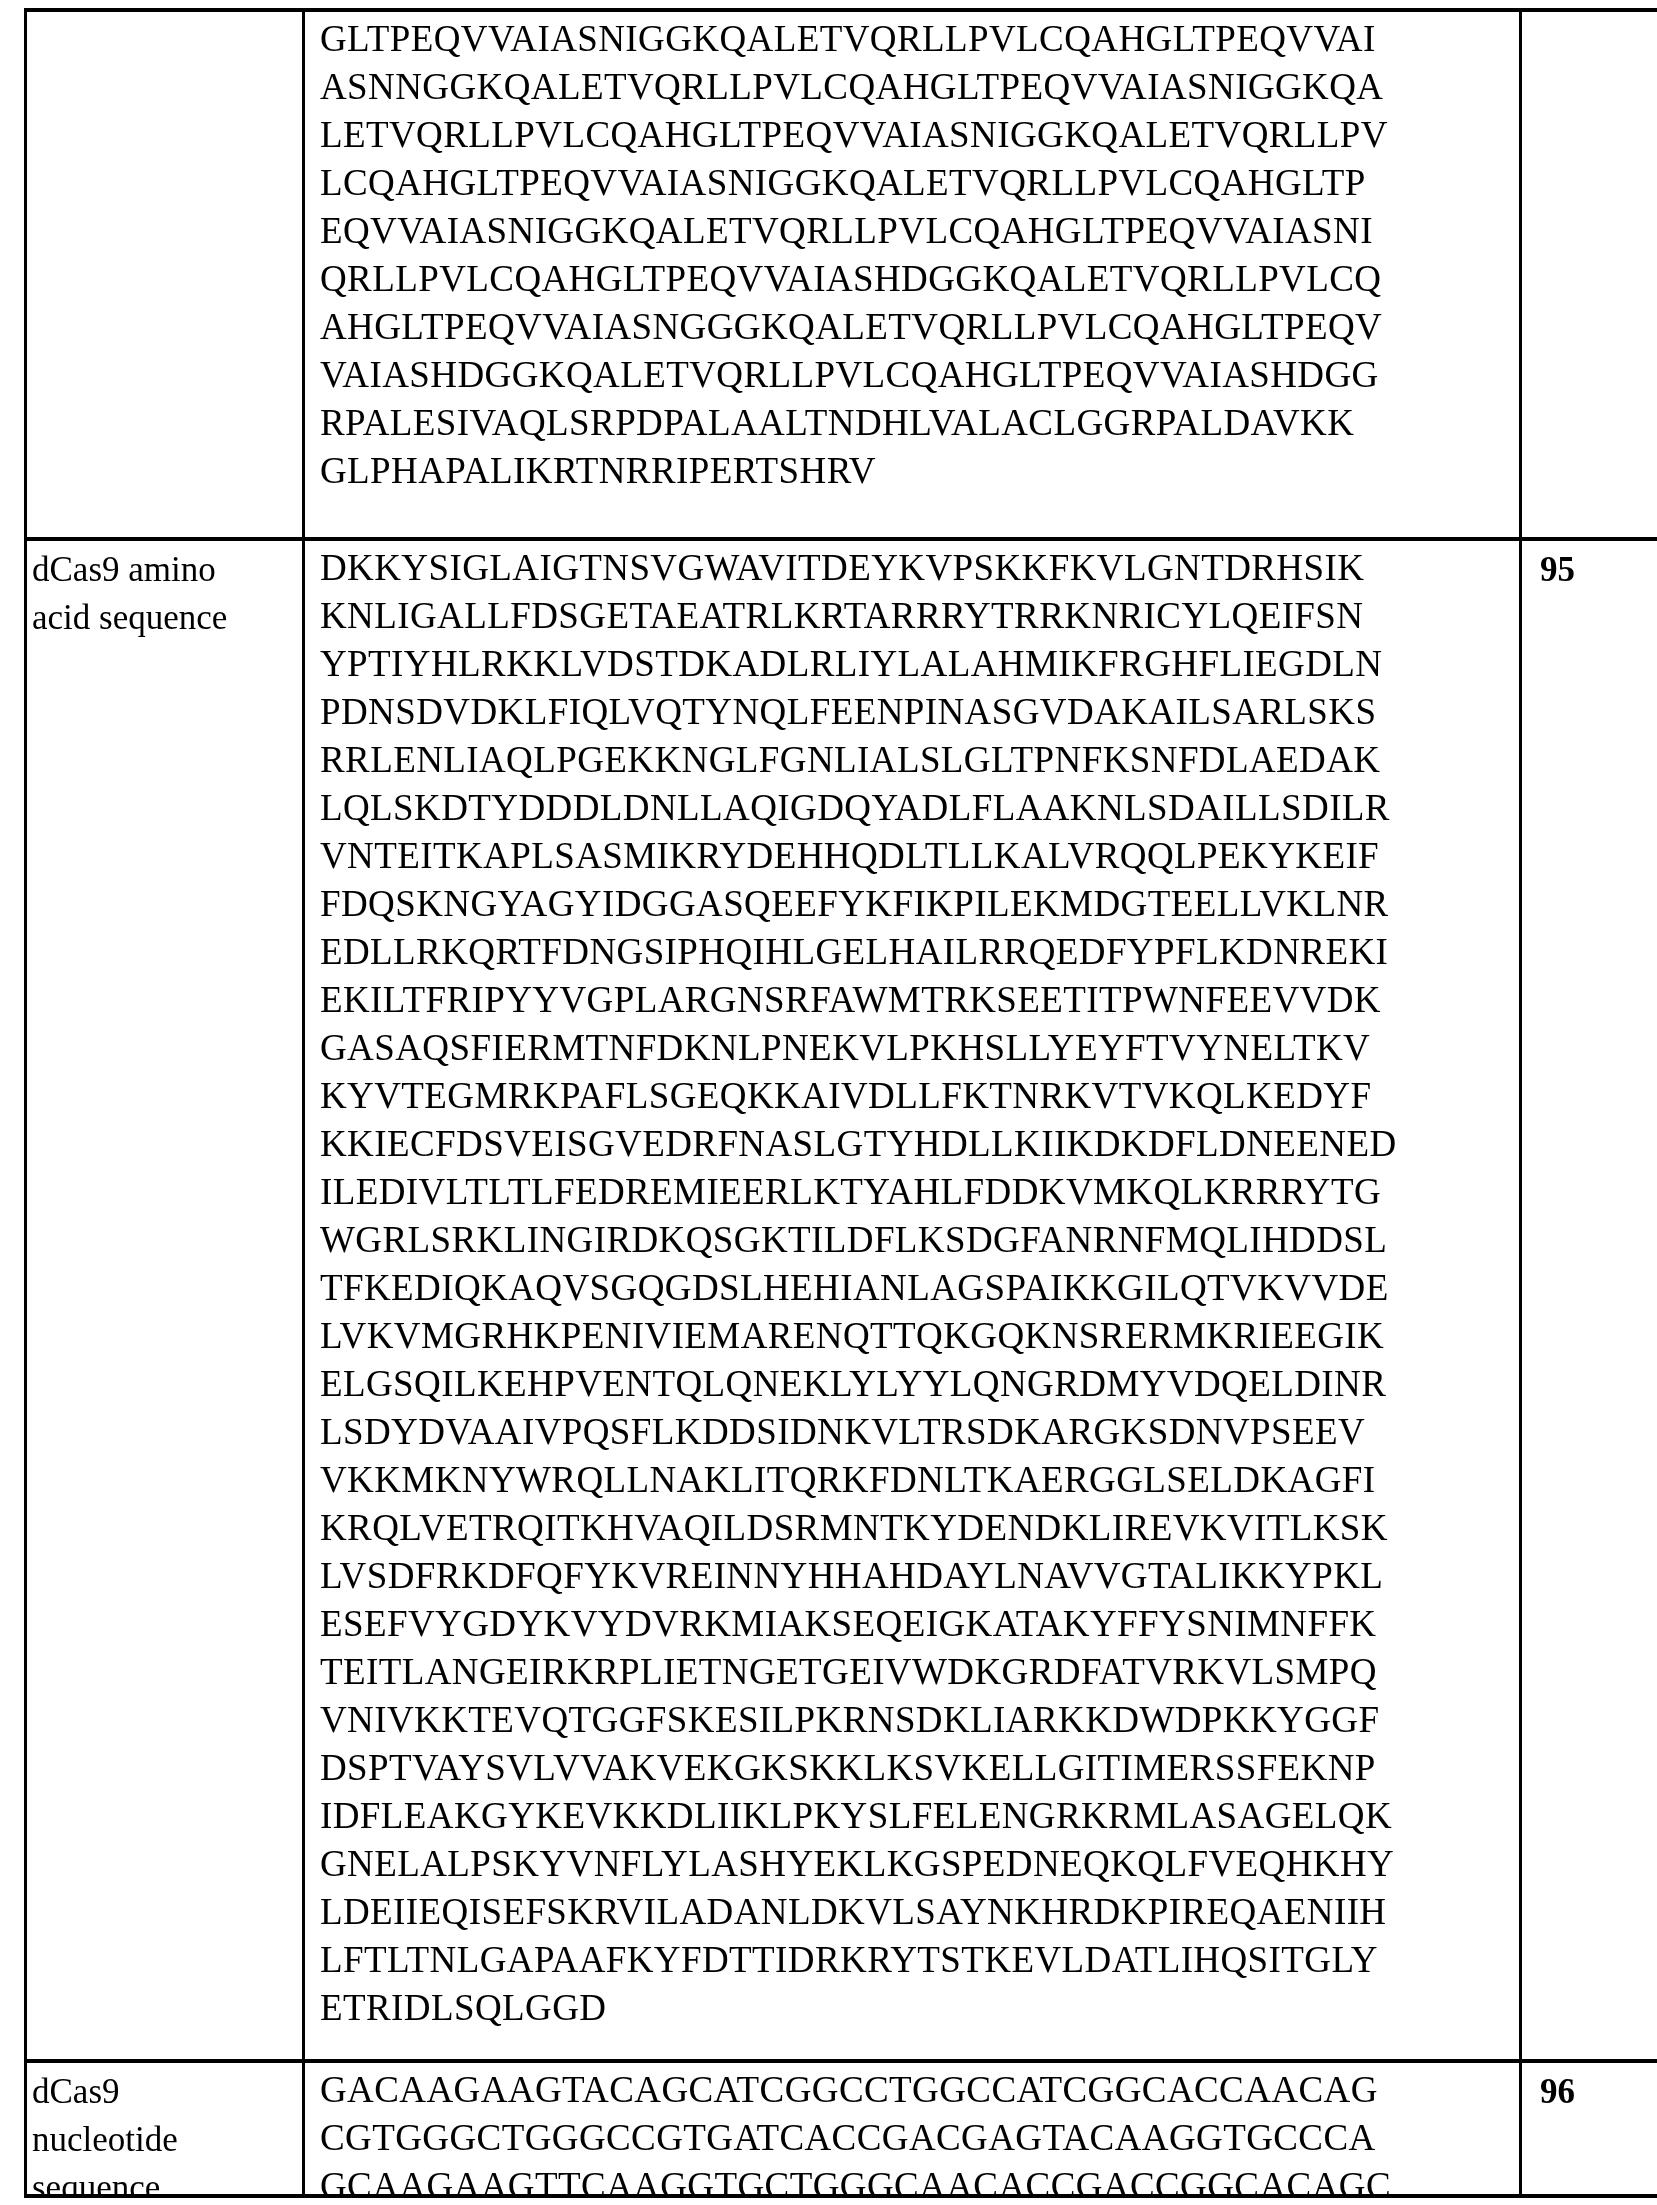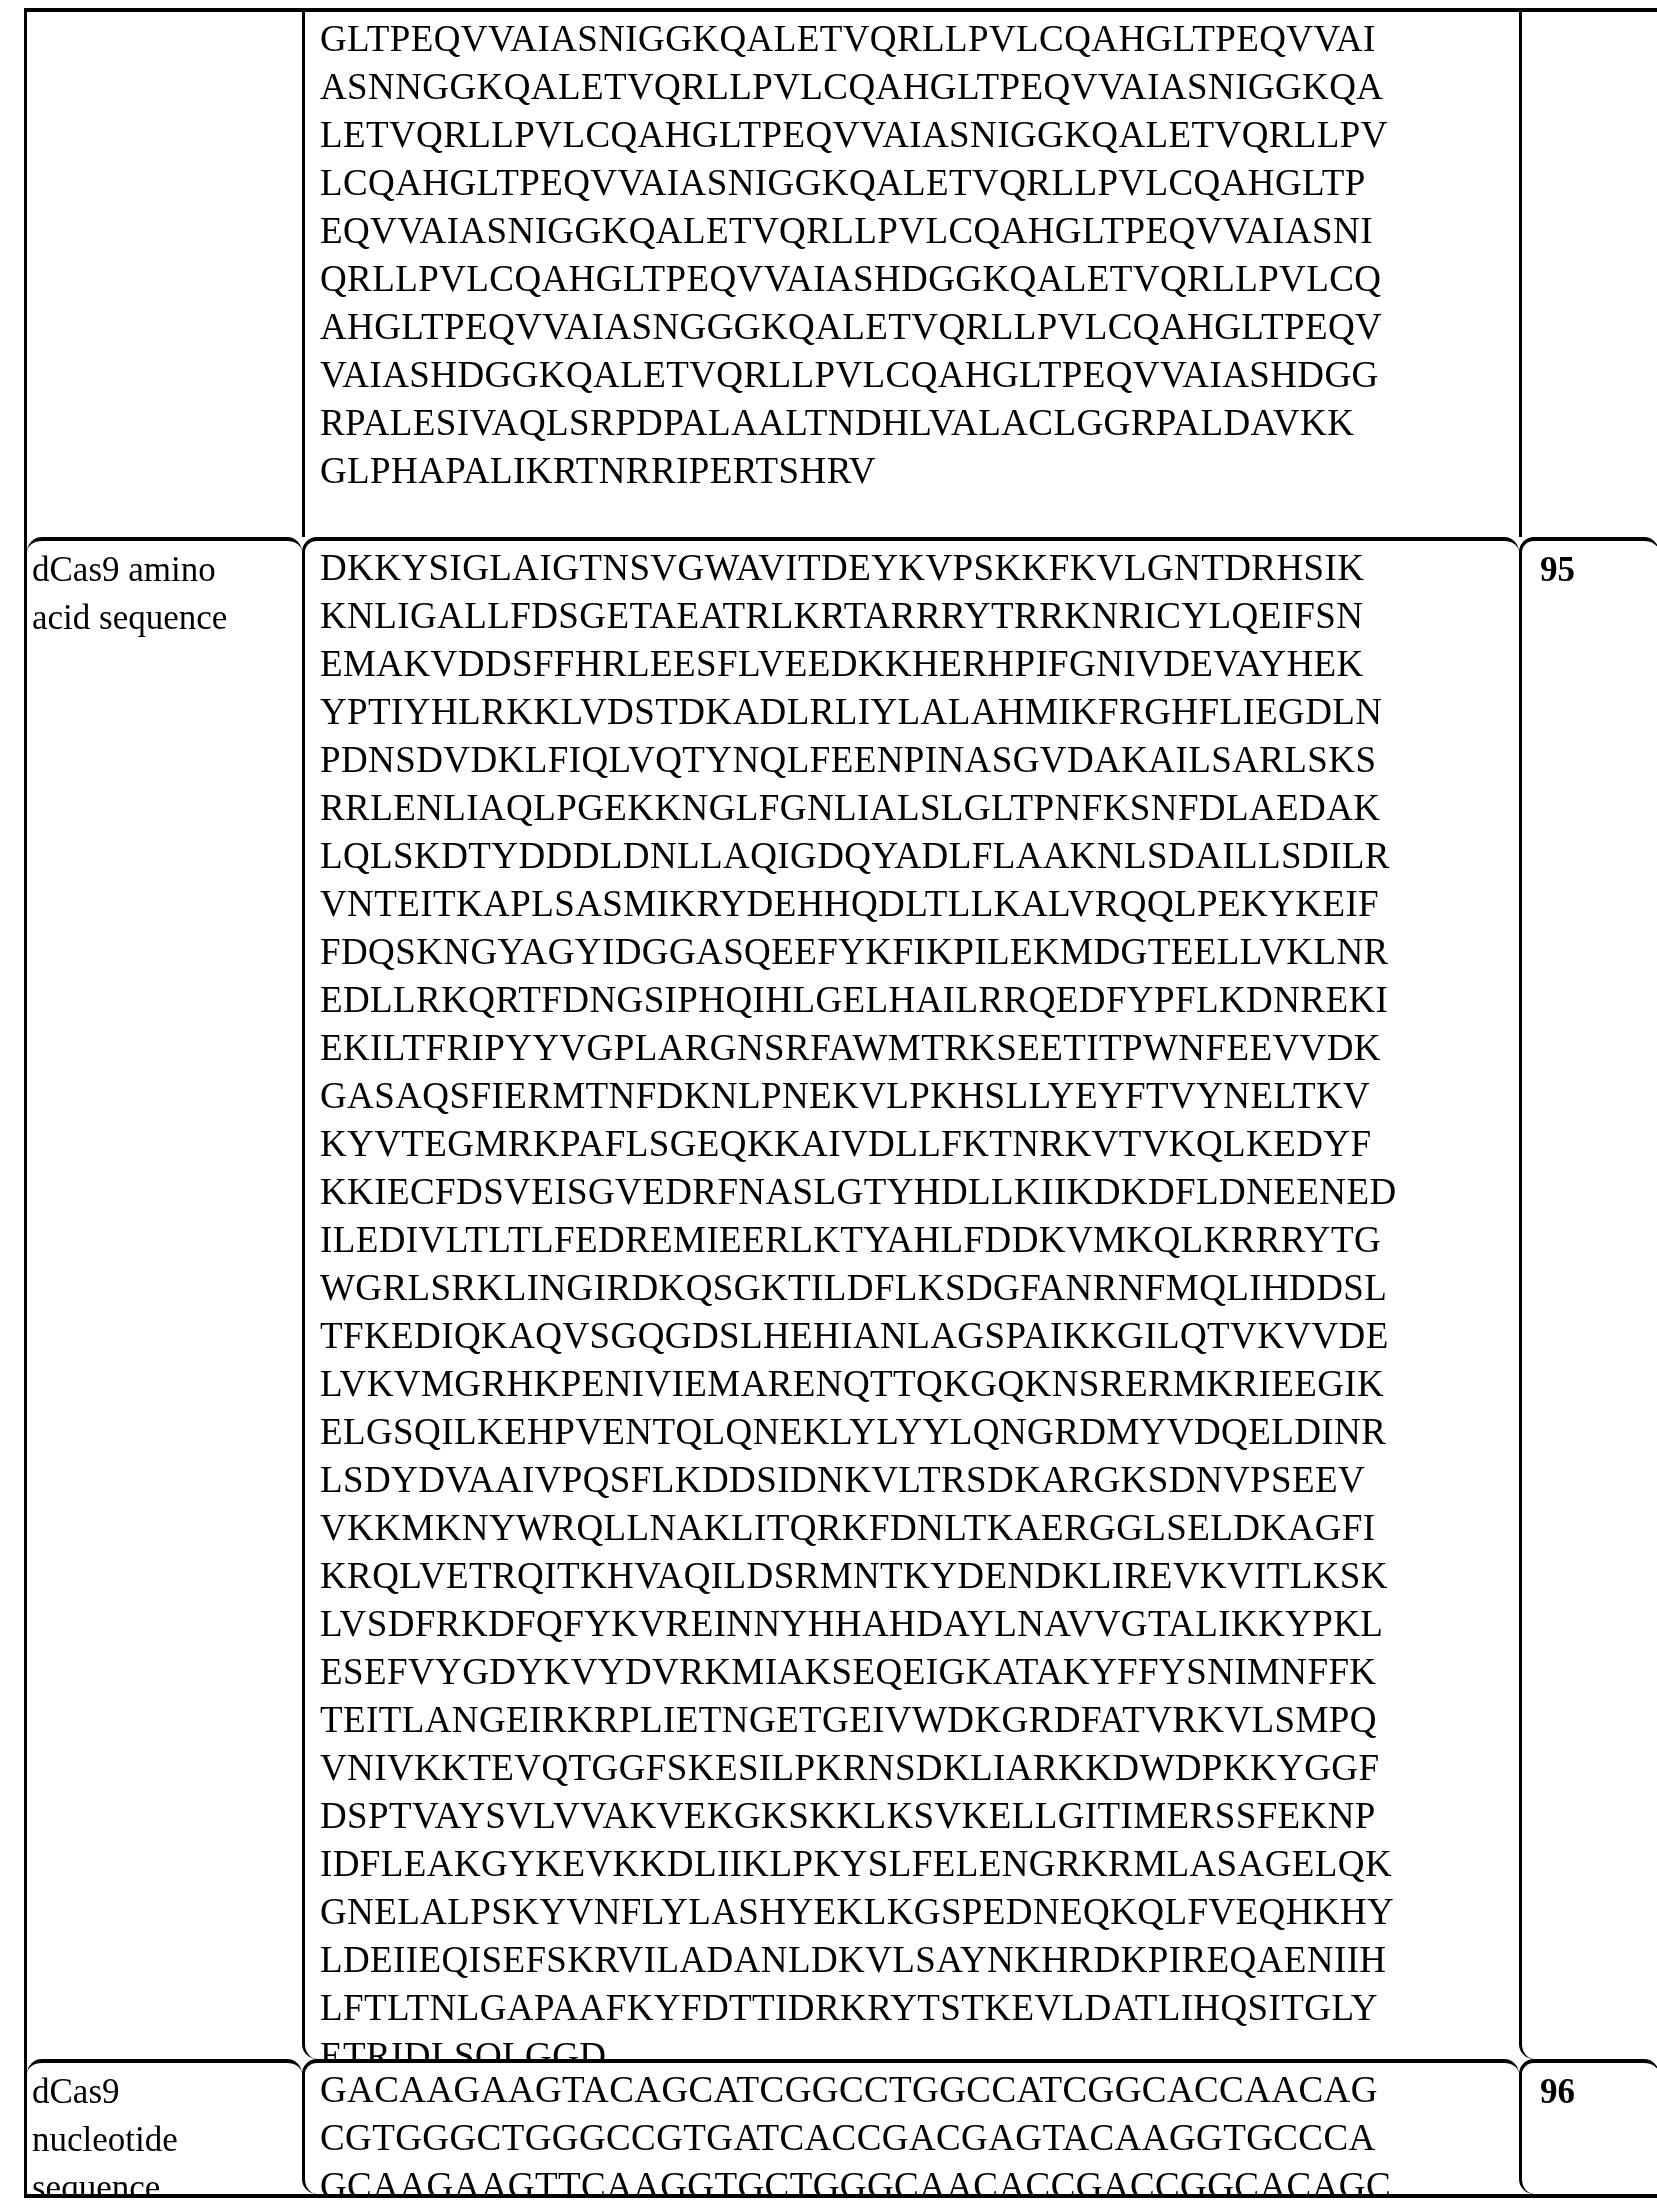--- a/index.html
+++ b/index.html
@@ -29,21 +29,21 @@
     display: grid;
     grid-template-columns: 275px 1217px 1fr;
     grid-template-rows: 525px 1522px 1fr;
     overflow: hidden;
   }
   .cell {
     box-sizing: border-box;
     overflow: hidden;
   }
   .cell.v-line { border-left: 3.3px solid #000; }
-  .cell.h-line { border-top: 4.1px solid #000; border-radius: 15px; }
+  .cell.h-line { border-top: 4.1px solid #000; }
   .label-cell {
     padding: 5px 3.3px 0 5px;
     font-size: 35px;
     line-height: 48px;
   }
   .seq-cell {
     padding: 3.3px 3.3px 0 15px;
     font-size: 37px;
     line-height: 48px;
     letter-spacing: 0.4px;
@@ -80,21 +80,20 @@
     <span></span>
   </div>
 
   <div class="cell h-line label-cell">
       <div class="lbl-line">dCas9 amino</div>
       <div class="lbl-line">acid sequence</div>
     </div>
   <div class="cell h-line v-line seq-cell">
       <div class="seq-line">DKKYSIGLAIGTNSVGWAVITDEYKVPSKKFKVLGNTDRHSIK</div>
       <div class="seq-line">KNLIGALLFDSGETAEATRLKRTARRRYTRRKNRICYLQEIFSN</div>
-      <div class="seq-line">EMAKVDDSFFHRLEESFLVEEDKKHERHPIFGNIVDEVAYHEK</div>
       <div class="seq-line">YPTIYHLRKKLVDSTDKADLRLIYLALAHMIKFRGHFLIEGDLN</div>
       <div class="seq-line">PDNSDVDKLFIQLVQTYNQLFEENPINASGVDAKAILSARLSKS</div>
       <div class="seq-line">RRLENLIAQLPGEKKNGLFGNLIALSLGLTPNFKSNFDLAEDAK</div>
       <div class="seq-line">LQLSKDTYDDDLDNLLAQIGDQYADLFLAAKNLSDAILLSDILR</div>
       <div class="seq-line">VNTEITKAPLSASMIKRYDEHHQDLTLLKALVRQQLPEKYKEIF</div>
       <div class="seq-line">FDQSKNGYAGYIDGGASQEEFYKFIKPILEKMDGTEELLVKLNR</div>
       <div class="seq-line">EDLLRKQRTFDNGSIPHQIHLGELHAILRRQEDFYPFLKDNREKI</div>
       <div class="seq-line">EKILTFRIPYYVGPLARGNSRFAWMTRKSEETITPWNFEEVVDK</div>
       <div class="seq-line">GASAQSFIERMTNFDKNLPNEKVLPKHSLLYEYFTVYNELTKV</div>
       <div class="seq-line">KYVTEGMRKPAFLSGEQKKAIVDLLFKTNRKVTVKQLKEDYF</div>

